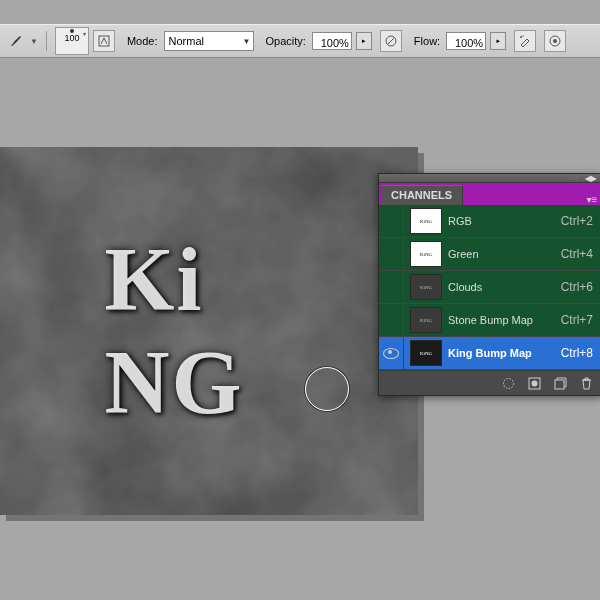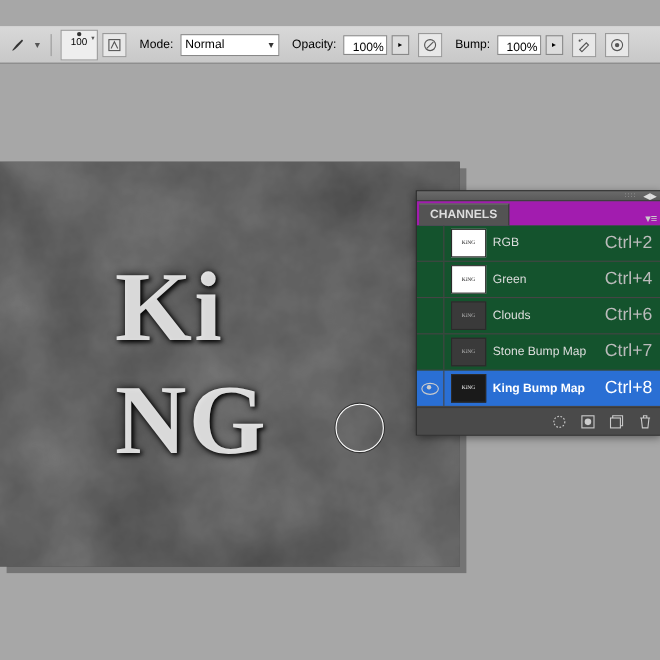--- a/index.html
+++ b/index.html
@@ -28,21 +28,21 @@
 .channel-row{display:flex;align-items:center;height:32px;border-bottom:1px solid #454545}
 .channel-row.selected{background:#2a6fd4;color:#fff}
 .visibility{width:24px;height:100%;border-right:1px solid #454545;display:flex;align-items:center;justify-content:center}
 .eye{width:14px;height:9px;border:1px solid #ccc;border-radius:50%;position:relative}
 .eye::after{content:"";position:absolute;top:1px;left:4px;width:4px;height:4px;background:#ccc;border-radius:50%}
 .thumb{width:30px;height:24px;margin:0 6px;border:1px solid #2a2a2a;background:#fff;display:flex;align-items:center;justify-content:center;font-size:5px;font-family:Georgia,serif;color:#111;overflow:hidden}
 .thumb.dark{background:#3a3a3a;color:#bbb}
 .thumb.kingbump{background:#1a1a1a;color:#fff}
 .channel-name{flex:1;font-size:11px}
 .channel-row.selected .channel-name{font-weight:bold}
-.channel-shortcut{font-size:16px;color:#bbb;margin-right:8px}
+.channel-shortcut{font-size:12px;color:#bbb;margin-right:8px}
 .channel-row.selected .channel-shortcut{color:#fff}
 .panel-footer{height:24px;background:#4a4a4a;border-top:1px solid #3a3a3a;display:flex;align-items:center;justify-content:flex-end;gap:12px;padding:0 8px}
 .panel-footer .ficon{width:14px;height:14px;display:flex;align-items:center;justify-content:center;color:#ccc;font-size:11px}
 .sep{width:1px;height:20px;background:#999;margin:0 4px}
 </style>
 </head>
 <body>
 
 <div class="options-bar">
   <div class="ob-icon">
@@ -72,21 +72,21 @@
   <div class="ob-input">
       <span>100%</span>
     </div>
   <div class="ob-tinybtn">▸</div>
   <div class="ob-square" style="margin-left:4px">
       <svg width="14" height="14">
         <circle cx="7" cy="7" r="5" fill="none" stroke="#555"></circle>
         <path d="M4 10 L10 4" stroke="#555"></path>
       </svg>
     </div>
-  <span class="ob-label">Bump:</span>
+  <span class="ob-label">Flow:</span>
   <div class="ob-input">
       <span>100%</span>
     </div>
   <div class="ob-tinybtn">▸</div>
   <div class="ob-square" style="margin-left:4px">
       <svg width="14" height="14">
         <path d="M3 11 L9 5 L11 7 L5 13 Z" fill="none" stroke="#555"></path>
         <circle cx="3" cy="3" r="1" fill="#555"></circle>
         <circle cx="5" cy="2" r="0.7" fill="#555"></circle>
       </svg>

